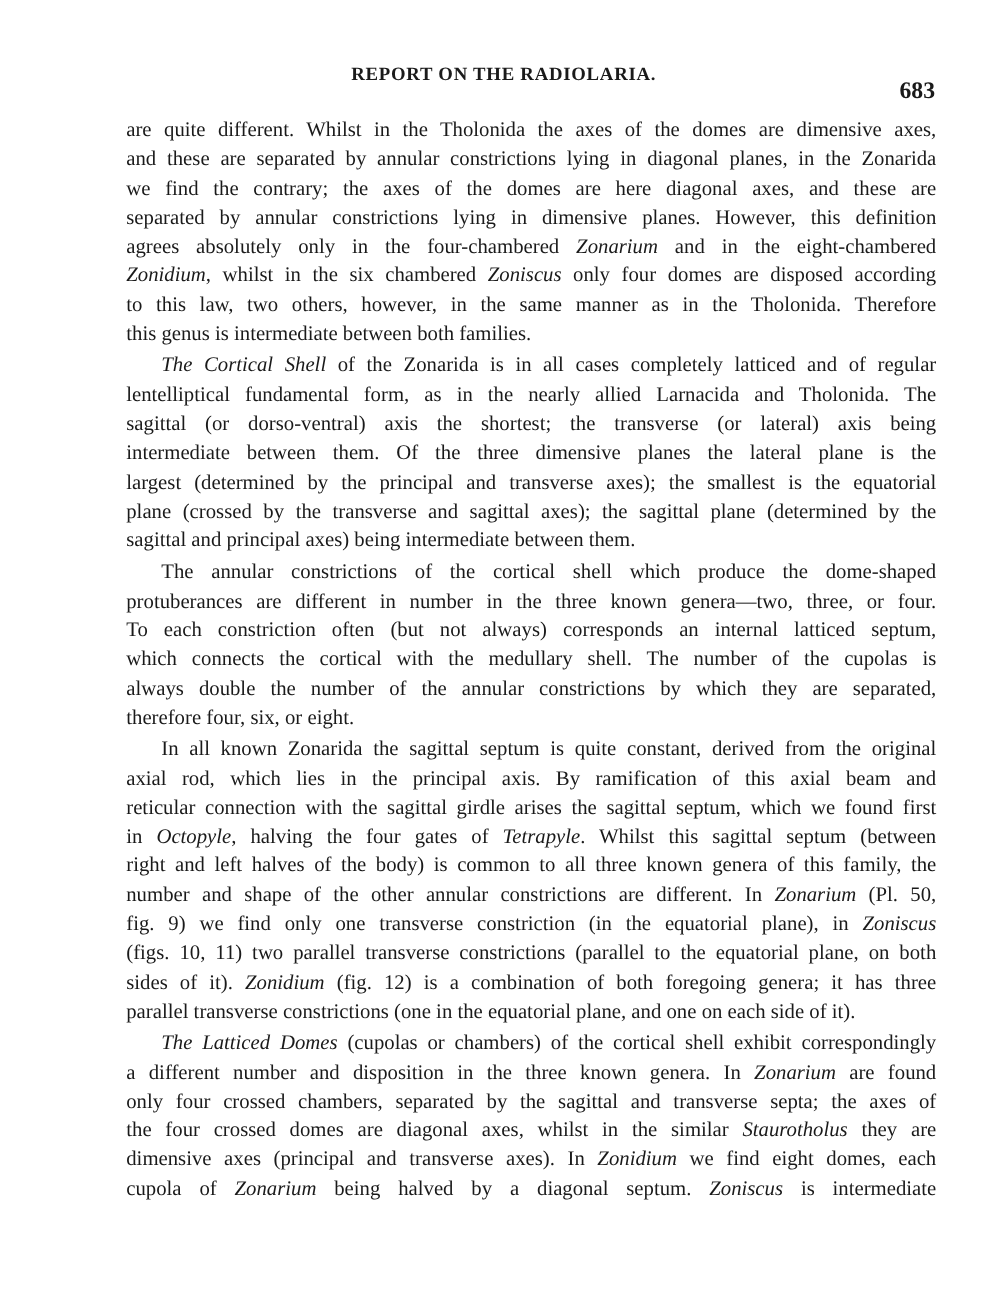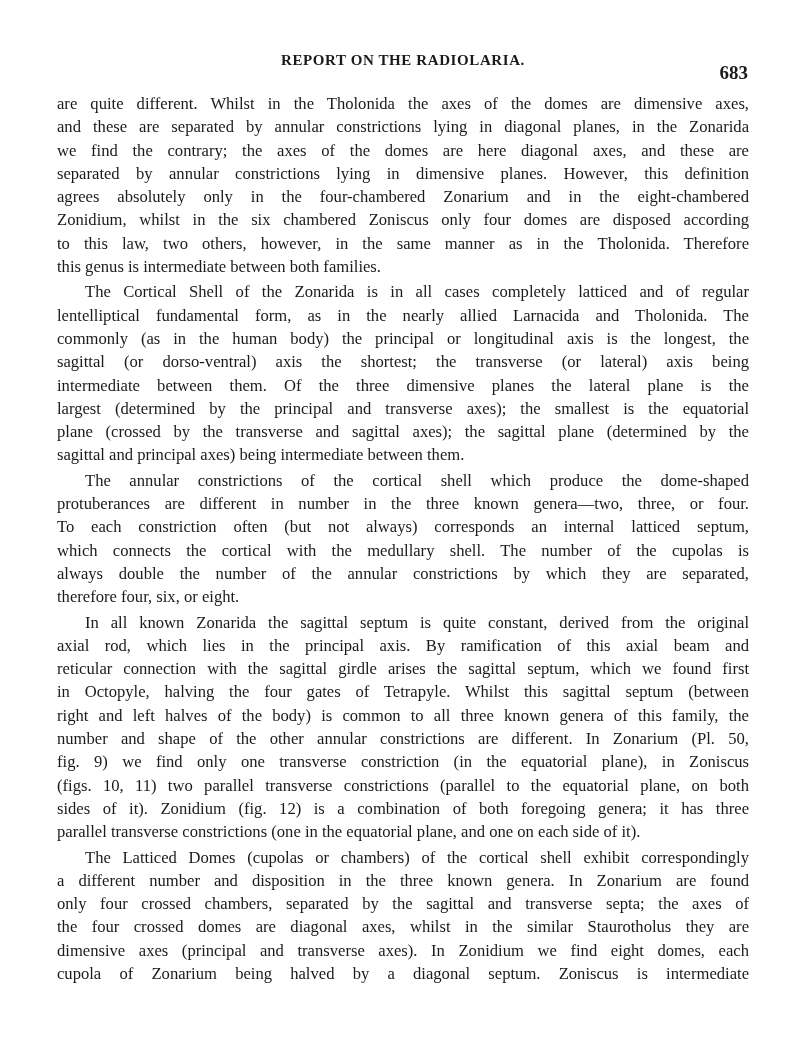--- a/index.html
+++ b/index.html
@@ -17,26 +17,26 @@
     font-size: 15px; letter-spacing: 0.6px; font-weight: bold;
   }
   .page-number {
     position: absolute; right: 2px; top: 14px; font-size: 19px; font-weight: bold;
   }
   .body-text {
     position: absolute; top: 92px; left: 57px; width: 692px;
   }
   .line {
     height: 23.3px; line-height: 23.3px; font-size: 16.6px;
-    text-align: justify; text-align-last: justify; white-space: nowrap;
+    text-align: justify; text-align-last: justify; white-space: nowrap; margin-left: 44px;
   }
   .line.last { text-align-last: left; }
   .line.indent { padding-left: 28px; }
   .line.para-start { margin-top: 2px; }
-  .it { }
+  .it { font-style: italic; }
 </style>
 </head>
 <body>
 
 <div class="page">
   <div class="running-head">
     <div class="running-title">REPORT ON THE RADIOLARIA.</div>
     <div class="page-number">683</div>
   </div>
   <div class="body-text" id="body-text">
@@ -46,21 +46,20 @@
         <div class="line"><span>we find the contrary; the axes of the domes are here diagonal axes, and these are</span></div>
         <div class="line"><span>separated by annular constrictions lying in dimensive planes.   However, this definition</span></div>
         <div class="line"><span>agrees absolutely only in the four-chambered </span><span class="it">Zonarium</span><span> and in the eight-chambered</span></div>
         <div class="line"><span class="it">Zonidium</span><span>, whilst in the six chambered </span><span class="it">Zoniscus</span><span> only four domes are disposed according</span></div>
         <div class="line"><span>to this law, two others, however, in the same manner as in the Tholonida.   Therefore</span></div>
         <div class="line last"><span>this genus is intermediate between both families.</span></div>
       </div>
       <div>
         <div class="line indent para-start"><span class="it">The Cortical Shell</span><span> of the Zonarida is in all cases completely latticed and of regular</span></div>
         <div class="line"><span>lentelliptical fundamental form, as in the nearly allied Larnacida and Tholonida.   The</span></div>
-        <div class="line"><span>commonly (as in the human body) the principal or longitudinal axis is the longest, the</span></div>
         <div class="line"><span>sagittal (or dorso-ventral) axis the shortest; the transverse (or lateral) axis being</span></div>
         <div class="line"><span>intermediate between them.   Of the three dimensive planes the lateral plane is the</span></div>
         <div class="line"><span>largest (determined by the principal and transverse axes); the smallest is the equatorial</span></div>
         <div class="line"><span>plane (crossed by the transverse and sagittal axes); the sagittal plane (determined by the</span></div>
         <div class="line last"><span>sagittal and principal axes) being intermediate between them.</span></div>
       </div>
       <div>
         <div class="line indent para-start"><span>The annular constrictions of the cortical shell which produce the dome-shaped</span></div>
         <div class="line"><span>protuberances are different in number in the three known genera—two, three, or four.</span></div>
         <div class="line"><span>To each constriction often (but not always) corresponds an internal latticed septum,</span></div>

